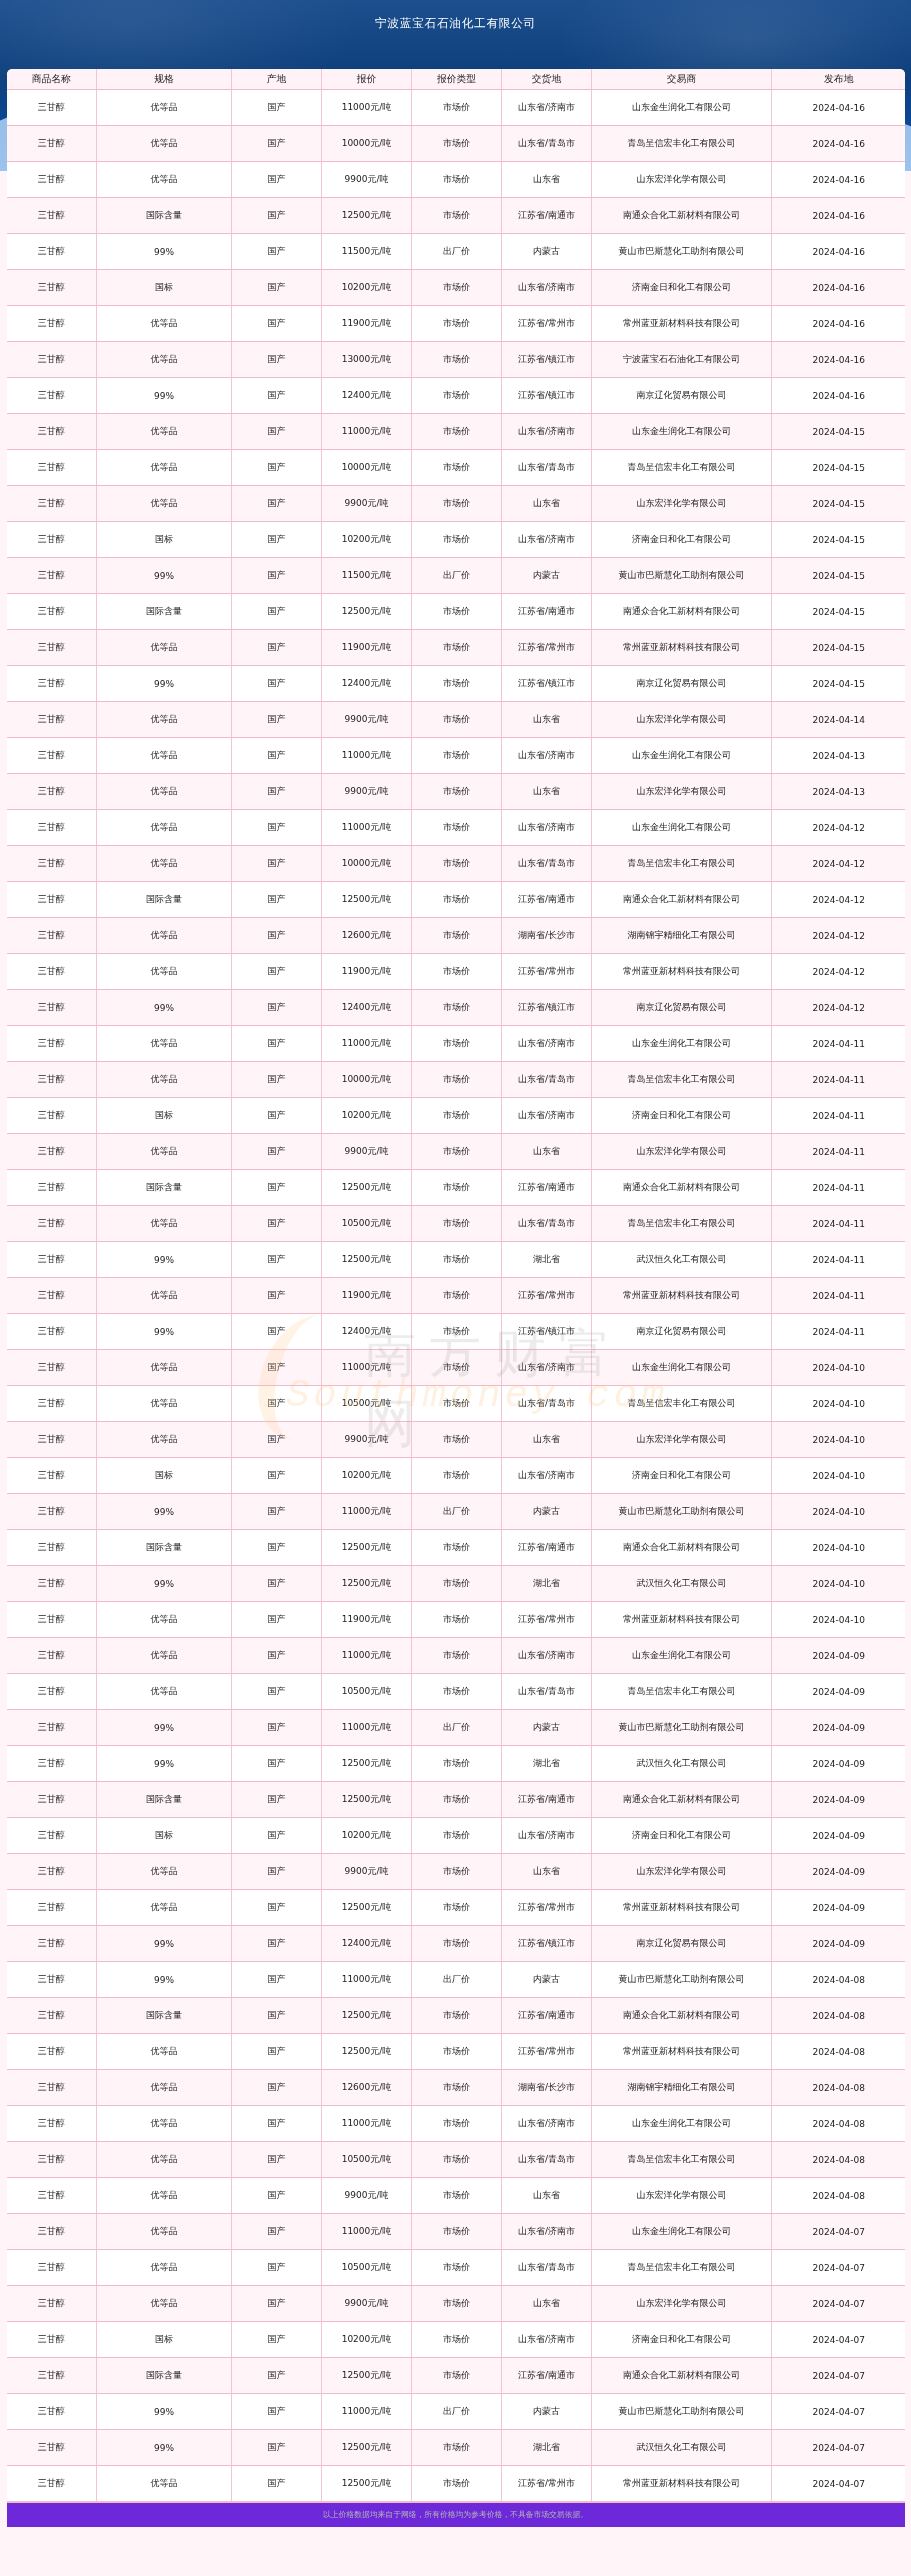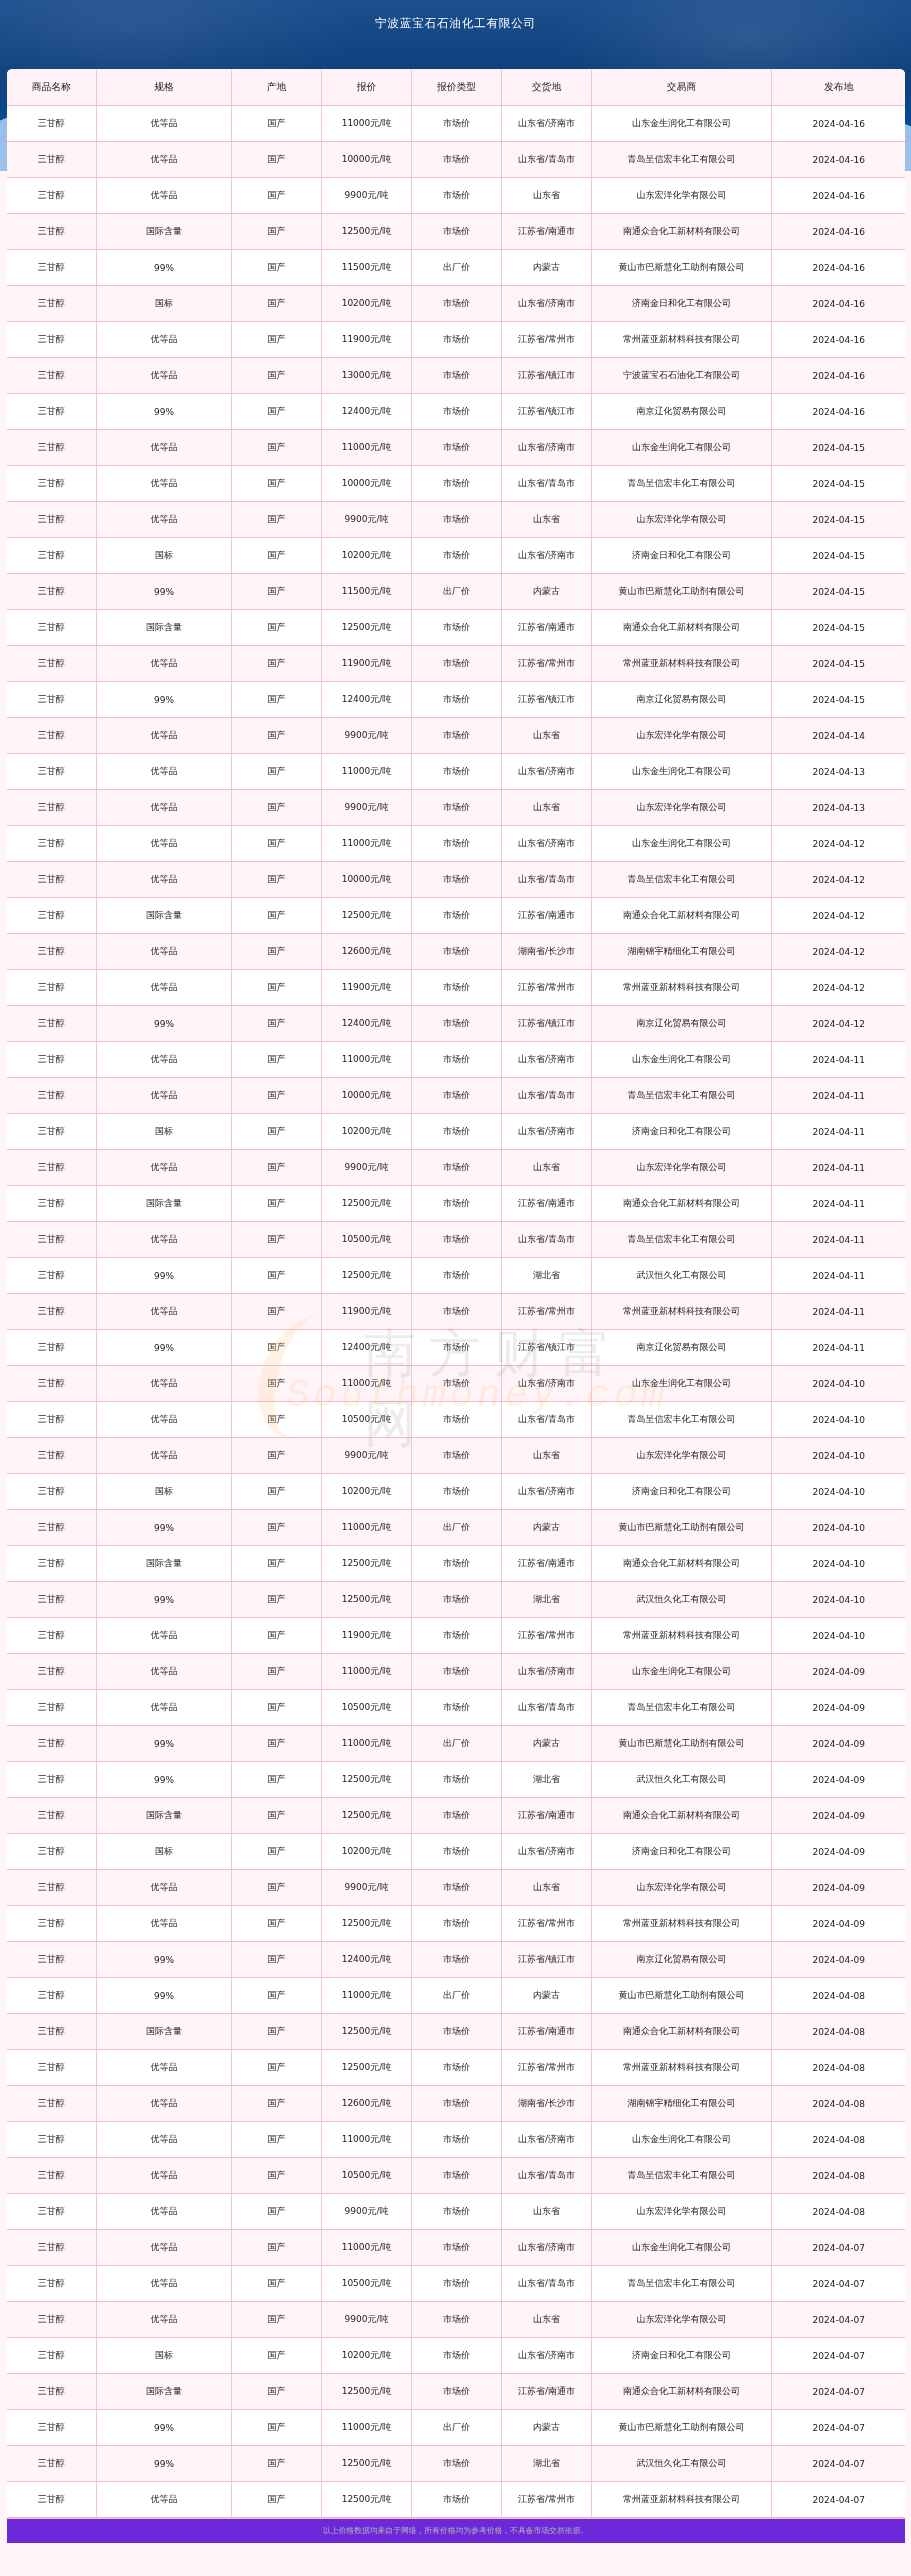--- a/index.html
+++ b/index.html
@@ -41,21 +41,21 @@
   table { border-collapse: collapse; width: 898px; table-layout: fixed; }
   th, td {
     border-right: 0.7px solid #f0c6d3;
     border-bottom: 1.3px solid #f6b8c8;
     text-align: center; vertical-align: middle;
     font-size: 9px; color: #1a1a1a; font-weight: normal;
     padding: 0; height: 35px;
     white-space: nowrap;
   }
   th:last-child, td:last-child { border-right: none; }
-  th { background: #fff3f7; height: 36px; font-size: 9.8px; }
+  th { background: #fff3f7; height: 20px; font-size: 9.8px; }
   tr.even td { background: #fff5f9; }
   tr.odd td { background: #ffffff; }
   .footer {
     text-align: center; color: #b4b4b4; font-size: 7.8px;
     height: 23.4px; line-height: 23.4px; background: #6d28d9;
     border-top: 1.3px solid #f6b8c8;
   }
   .watermark {
     position: absolute; left: 260px; top: 1315px; width: 364px; height: 130px;
     pointer-events: none; z-index: 3;

